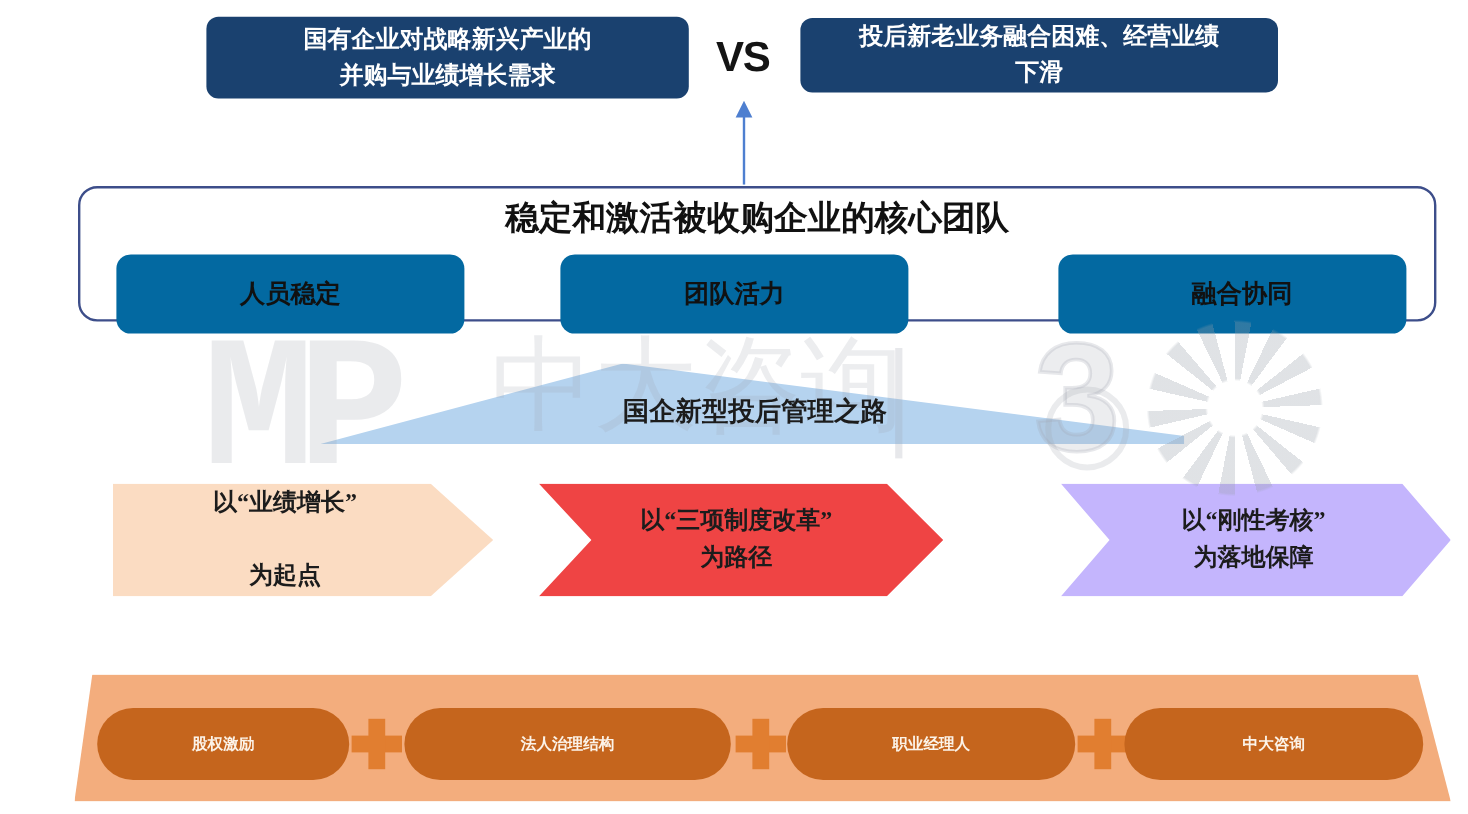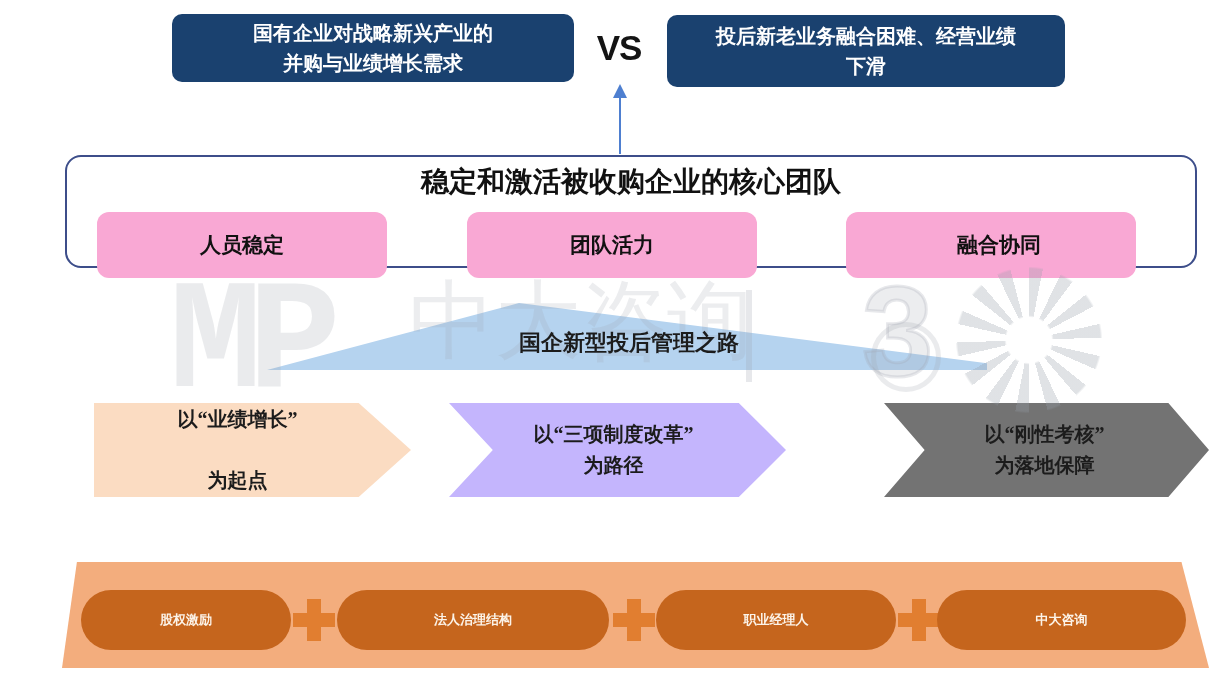--- a/index.html
+++ b/index.html
@@ -9,43 +9,43 @@
     font-family:"Liberation Serif","DejaVu Serif",serif; overflow:hidden;margin-left:19px;
   }
 
   
   .navy-box {
     position:absolute; background:#1A416F; color:#ffffff; border-radius:10px;
     display:flex; flex-direction:column; justify-content:center; align-items:center;
     font-size:20px; font-weight:bold; line-height:30px; text-align:center;
   }
   .box-left  { left:153px; top:14px; width:402px; height:68px; }
-  .box-right { left:648px; top:15px; width:398px; height:72px; }
+  .box-right { left:648px; top:15px; width:398px; height:62px; }
   .vs-label {
     position:absolute; left:570px; top:28px; width:60px; text-align:center;
     font-family:"Liberation Sans","DejaVu Sans",sans-serif;
     font-weight:bold; font-size:35px; color:#141414; letter-spacing:-1px;
   }
   .up-arrow { position:absolute; left:592px; top:84px; }
 
   
   .core-rect {
     position:absolute; left:46px; top:155px; width:1132px; height:113px;
     border:2px solid #3D4E8A; border-radius:16px; background:transparent;
   }
   .core-title {
     position:absolute; left:46px; top:163px; width:1132px; text-align:center;
     font-size:28px; font-weight:bold; color:#111111; z-index:2;
   }
   .pillar {
-    position:absolute; top:212px; height:66px; width:290px; background:#f9a8d4;
+    position:absolute; top:212px; height:66px; width:290px; background:#0369a1;
     border-radius:12px; display:flex; align-items:center; justify-content:center;
     font-size:21px; font-weight:bold; color:#111111; z-index:2;
   }
-  .pillar-a { left:78px; }  .pillar-b { left:448px; }  .pillar-c { left:827px;padding-left:16px; }
+  .pillar-a { left:78px; }  .pillar-b { left:448px; }  .pillar-c { left:863px;padding-left:16px; }
 
   
   .banner-triangle {
     position:absolute; left:248px; top:303px; width:720px; height:67px;
     background:#B5D3EF; clip-path:polygon(35% 0%, 100% 90%, 100% 100%, 0% 100%);
     z-index:1;
   }
   .banner-text {
     position:absolute; left:420px; top:328px; width:380px; text-align:center;
     font-size:22px; font-weight:bold; color:#1c1c1c; z-index:3;
@@ -84,23 +84,23 @@
   }
 
   
   .chev {
     position:absolute; top:403px; height:94px; display:flex; flex-direction:column;
     justify-content:center; align-items:center; text-align:center;
     font-size:20px; font-weight:bold; color:#1c1c1c; line-height:31px; z-index:1;
   }
   .chev-1 { left:75px;  width:317px; background:#FBDCC2;
             clip-path:polygon(0 0, 83.5% 0, 100% 50%, 83.5% 100%, 0 100%); padding-right:30px;gap:30px; }
-  .chev-2 { left:430px; width:337px; background:#c4b5fd;
+  .chev-2 { left:430px; width:337px; background:#ef4444;
             clip-path:polygon(0 0, 86% 0, 100% 50%, 86% 100%, 0 100%, 13% 50%); padding-left:18px; padding-right:26px; }
-  .chev-3 { left:865px; width:325px; background:#737373;
+  .chev-3 { left:865px; width:325px; background:#c4b5fd;
             clip-path:polygon(0 0, 87.5% 0, 100% 50%, 87.5% 100%, 0 100%, 12.5% 50%); padding-left:18px; padding-right:22px; }
 
   
   .trapezoid {
     position:absolute; left:43px; top:562px; width:1147px; height:106px;
     background:#F3AD7D; clip-path:polygon(1.3% 0%, 97.6% 0%, 100% 100%, 0% 100%);
   }
   .pill {
     position:absolute; top:590px; height:60px; background:#C5651D; border-radius:30px;
     display:flex; align-items:center; justify-content:center;

